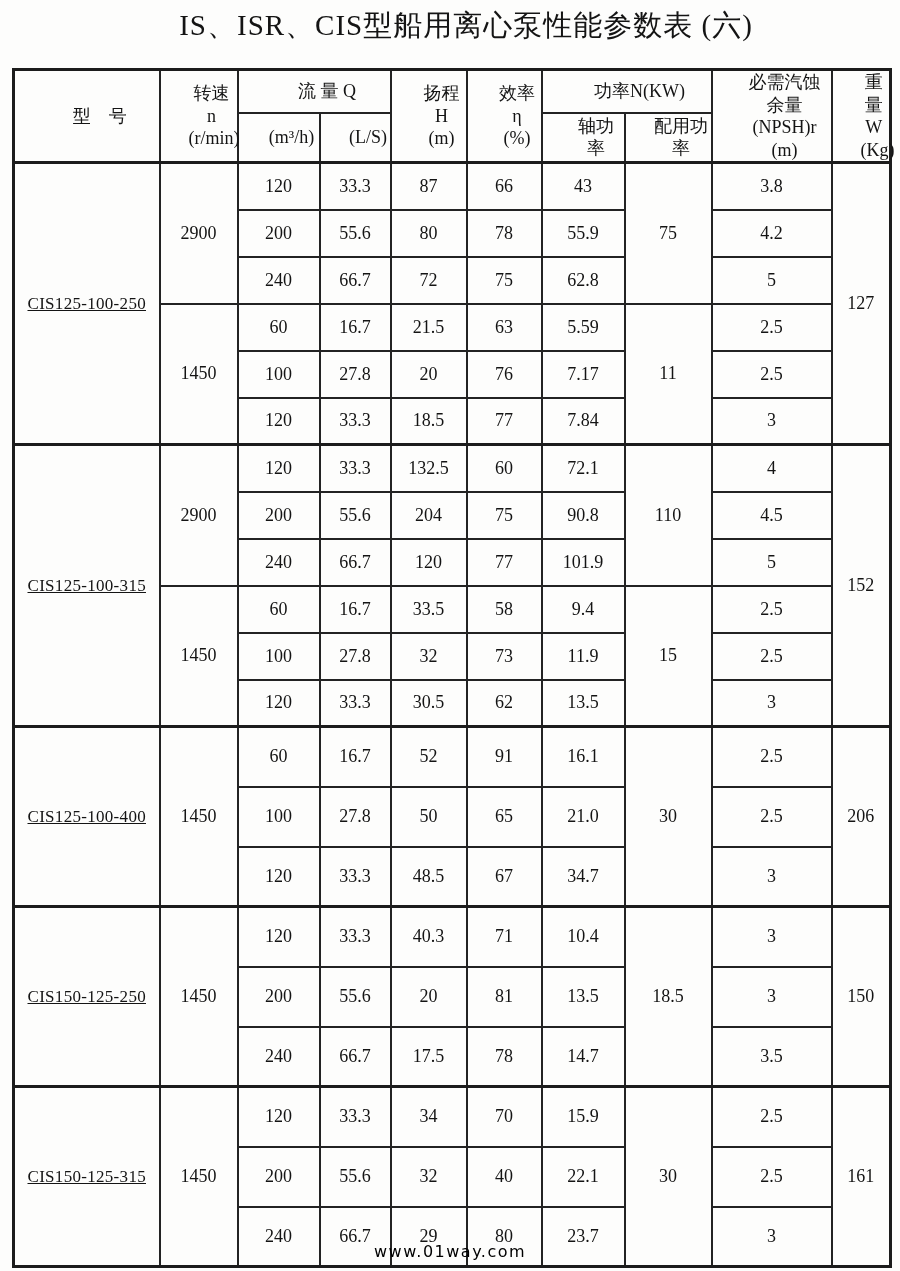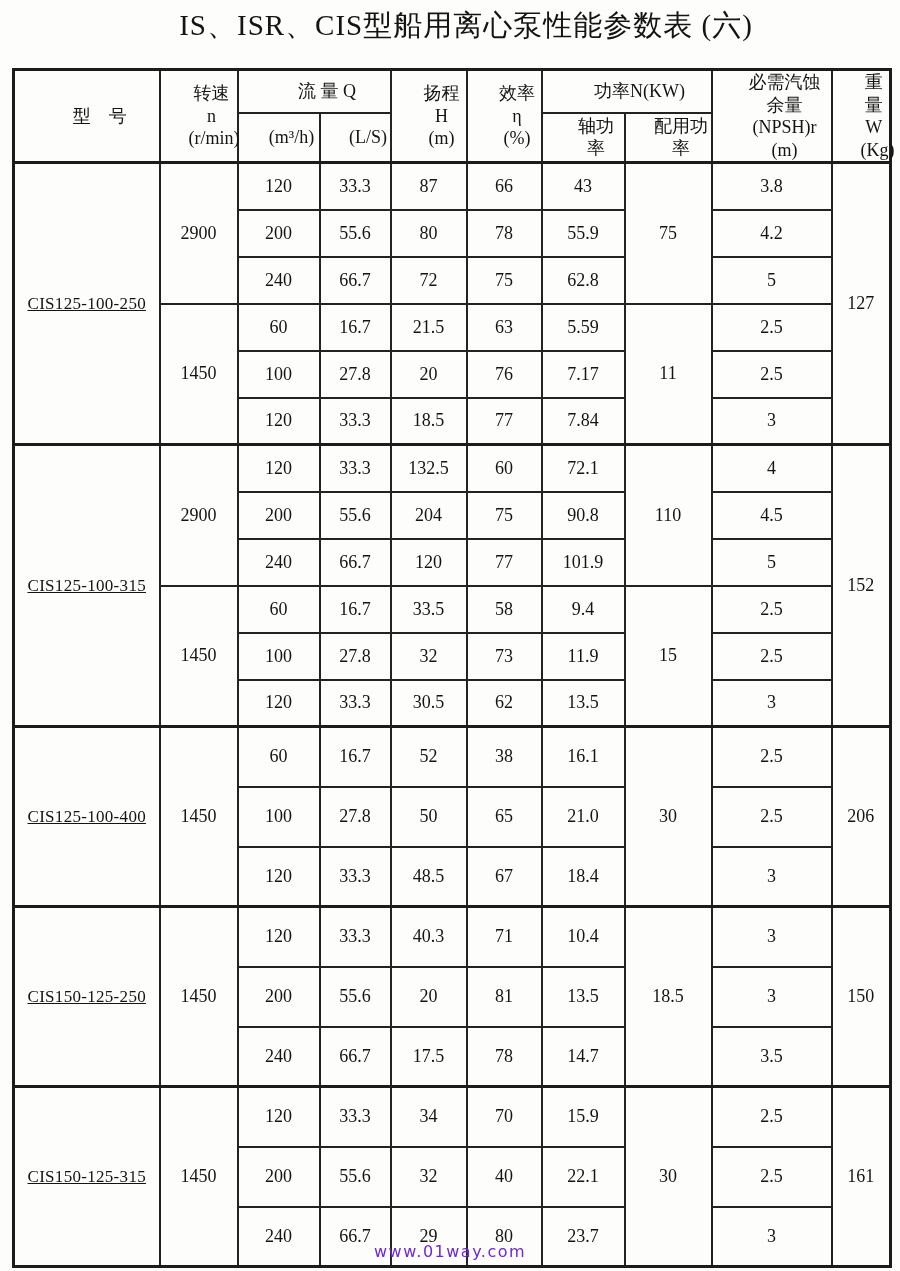--- a/index.html
+++ b/index.html
@@ -63,21 +63,21 @@
   tbody td { font-size: 18px; }
   td.model-td { font-size: 17px; letter-spacing: 0.3px; text-decoration: underline; }
   tr.block-start td { border-top: 3px solid #1c1c1c; }
   .watermark {
     position: absolute;
     top: 1242px;
     left: 374px;
     font-family: "DejaVu Sans", "Liberation Sans", sans-serif;
     font-size: 16px;
     letter-spacing: 1.5px;
-    color: #6d28d9;
+    color: #000000;
     pointer-events: none;
   }
 </style>
 </head>
 <body>
 
 <div class="page">
 
   <h1 class="title">IS、ISR、CIS型船用离心泵性能参数表 (六)</h1>
 
@@ -230,40 +230,40 @@
           <td>62</td>
           <td>13.5</td>
           <td>3</td>
         </tr>
         <tr class="tall block-start">
           <td rowspan="3" class="model-td">CIS125-100-400</td>
           <td rowspan="3">1450</td>
           <td>60</td>
           <td>16.7</td>
           <td>52</td>
-          <td>38</td>
+          <td>91</td>
           <td>16.1</td>
           <td rowspan="3">30</td>
           <td>2.5</td>
           <td rowspan="3">206</td>
         </tr>
         <tr class="tall">
           <td>100</td>
           <td>27.8</td>
           <td>50</td>
           <td>65</td>
           <td>21.0</td>
           <td>2.5</td>
         </tr>
         <tr class="tall">
           <td>120</td>
           <td>33.3</td>
           <td>48.5</td>
           <td>67</td>
-          <td>18.4</td>
+          <td>34.7</td>
           <td>3</td>
         </tr>
         <tr class="tall block-start">
           <td rowspan="3" class="model-td">CIS150-125-250</td>
           <td rowspan="3">1450</td>
           <td>120</td>
           <td>33.3</td>
           <td>40.3</td>
           <td>71</td>
           <td>10.4</td>

